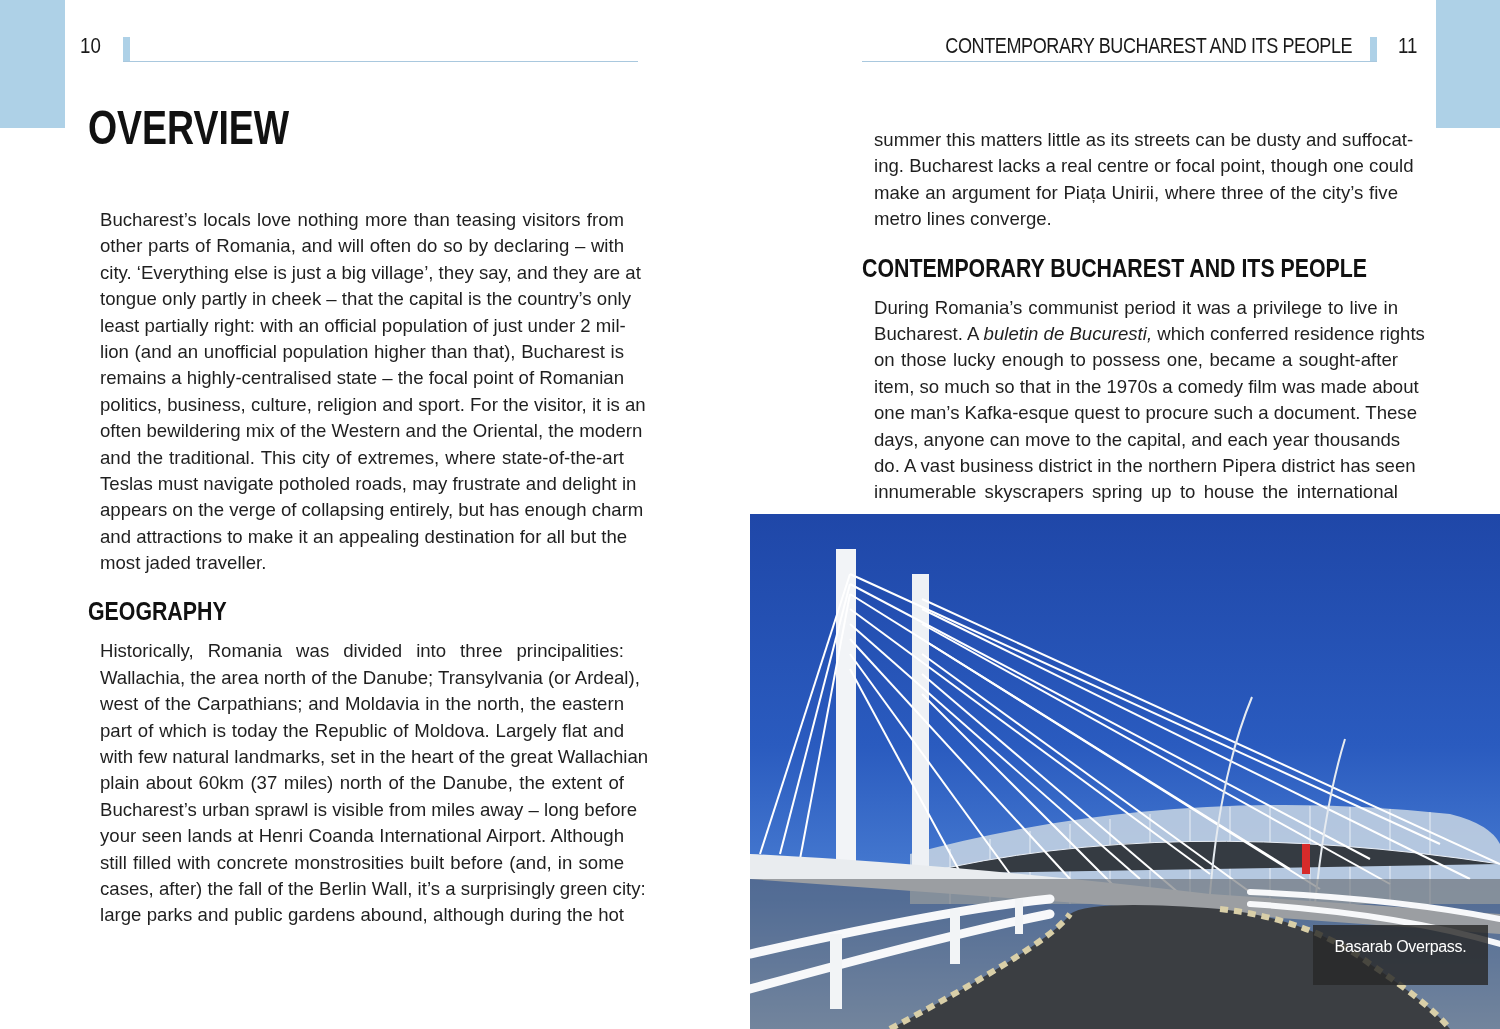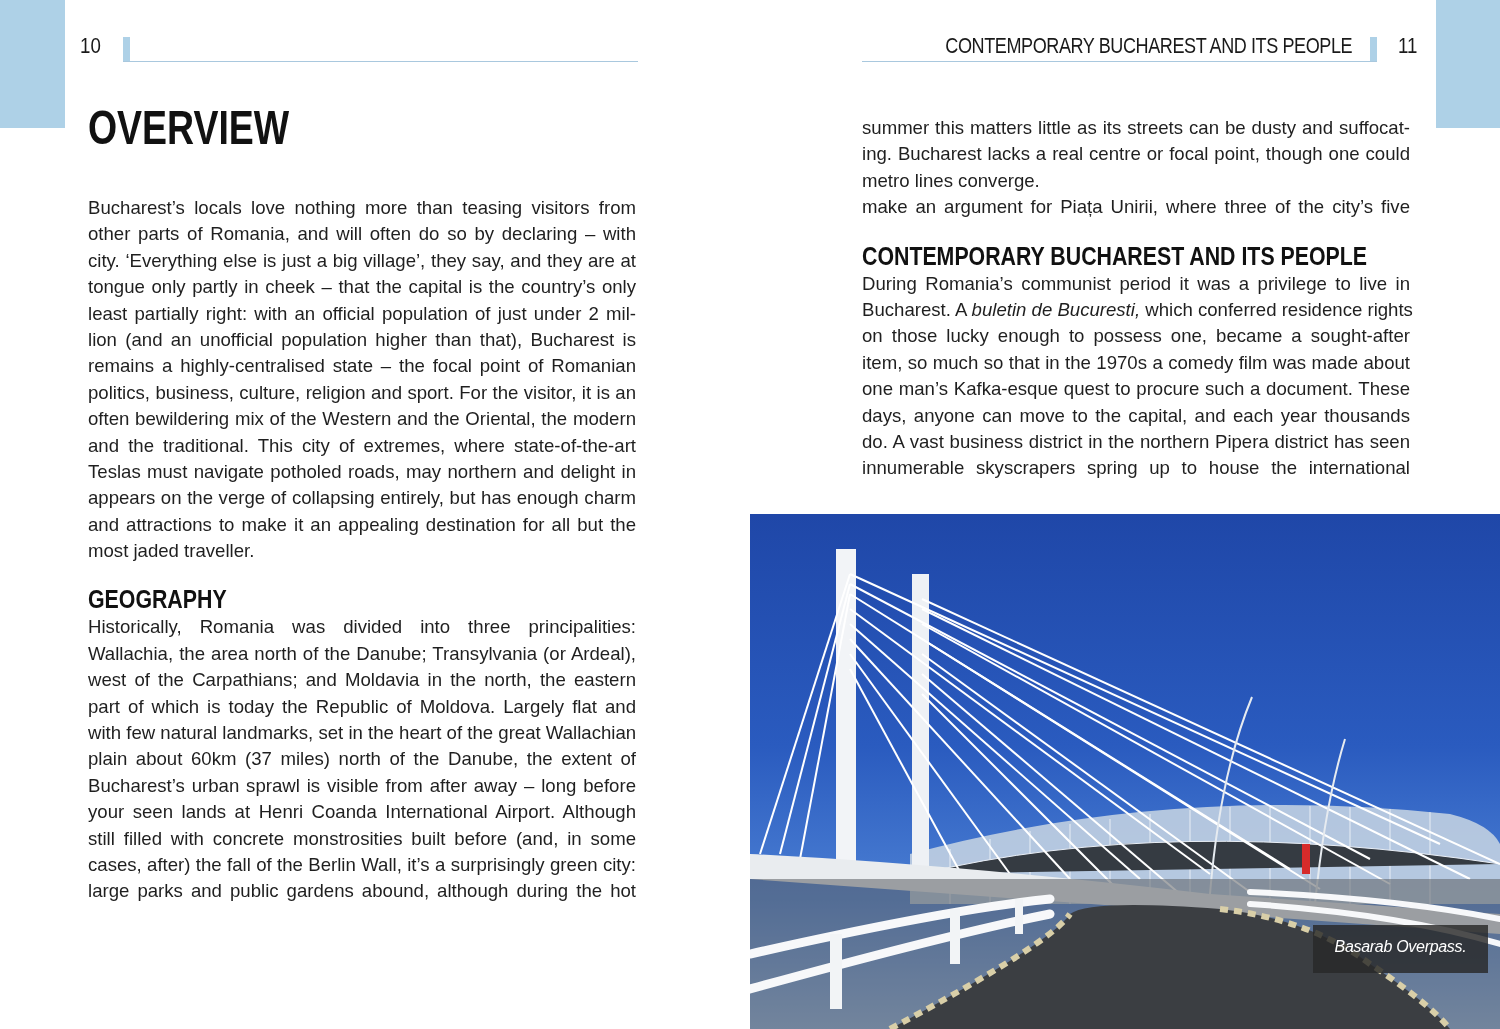--- a/index.html
+++ b/index.html
@@ -28,44 +28,44 @@
     transform: scaleX(0.82); transform-origin: right top;
   }
 
   .page-title {
     position: absolute; left: 88px; top: 100px; margin: 0;
     font-size: 48px; font-weight: bold; letter-spacing: 0px; color: #111;
     transform: scaleX(0.78); transform-origin: left top; white-space: nowrap;
   }
 
   .col { position: absolute; width: 548px; font-size: 18.6px; line-height: 26.4px; color: #1f1f1f; }
-  .col p { margin: 0; text-align: justify; text-align-last: justify; }
+  .col p { margin: 12px; text-align: justify; text-align-last: justify; }
   .col p .line { display: block; text-align: justify; text-align-last: justify; white-space: nowrap; }
   .col p .line.last { text-align-last: left; }
   .col-left { left: 88px; top: 195px; }
   .col-right { left: 862px; top: 115px; }
 
   .line { height: 26.4px; overflow: visible; }
 
   .section-head {
     margin: 0; font-size: 26px; font-weight: bold; color: #111; white-space: nowrap;
     transform: scaleX(0.82); transform-origin: left top; height: 30px; line-height: 30px;
   }
   .geo-head { margin-top: 20px; }
   .contemp-head { margin-top: 20px; }
 
   .photo {
     position: absolute; left: 750px; top: 514px; width: 750px; height: 515px; overflow: hidden;
     background: linear-gradient(180deg, #1f47a8 0%, #2a5bbf 45%, #4b7fd3 75%, #8fb3e4 100%);
   }
   .photo svg { position: absolute; left: 0; top: 0; }
   .caption {
-    position: absolute; left: 1313px; top: 925px; width: 175px; height: 48px;
+    position: absolute; left: 1313px; top: 925px; width: 175px; height: 60px;
     background: rgba(40,40,40,0.82); color: #fff;
-    font-style: italic; font-size: 16px; line-height: 44px; text-align: center;
+    font-size: 16px; line-height: 44px; text-align: center;
     letter-spacing: -0.3px;
   }
 </style>
 </head>
 <body>
 
 <div class="tab-left"></div>
 <div class="tab-right"></div>
 
 <div class="folio folio-left">10</div>
@@ -84,47 +84,47 @@
       <span class="line">Bucharest’s locals love nothing more than teasing visitors from</span>
       <span class="line">other parts of Romania, and will often do so by declaring – with</span>
       <span class="line">city. ‘Everything else is just a big village’, they say, and they are at</span>
       <span class="line">tongue only partly in cheek – that the capital is the country’s only</span>
       <span class="line">least partially right: with an official population of just under 2 mil-</span>
       <span class="line">lion (and an unofficial population higher than that), Bucharest is</span>
       <span class="line">remains a highly-centralised state – the focal point of Romanian</span>
       <span class="line">politics, business, culture, religion and sport. For the visitor, it is an</span>
       <span class="line">often bewildering mix of the Western and the Oriental, the modern</span>
       <span class="line">and the traditional. This city of extremes, where state-of-the-art</span>
-      <span class="line">Teslas must navigate potholed roads, may northern and delight in</span>
+      <span class="line">Teslas must navigate potholed roads, may frustrate and delight in</span>
       <span class="line">appears on the verge of collapsing entirely, but has enough charm</span>
       <span class="line">and attractions to make it an appealing destination for all but the</span>
       <span class="line last">most jaded traveller.</span>
     </p>
   <h2 class="section-head geo-head">GEOGRAPHY</h2>
   <p id="geo-p">
       <span class="line">Historically, Romania was divided into three principalities:</span>
       <span class="line">Wallachia, the area north of the Danube; Transylvania (or Ardeal),</span>
       <span class="line">west of the Carpathians; and Moldavia in the north, the eastern</span>
       <span class="line">part of which is today the Republic of Moldova. Largely flat and</span>
       <span class="line">with few natural landmarks, set in the heart of the great Wallachian</span>
       <span class="line">plain about 60km (37 miles) north of the Danube, the extent of</span>
-      <span class="line">Bucharest’s urban sprawl is visible from after away – long before</span>
+      <span class="line">Bucharest’s urban sprawl is visible from miles away – long before</span>
       <span class="line">your seen lands at Henri Coanda International Airport. Although</span>
       <span class="line">still filled with concrete monstrosities built before (and, in some</span>
       <span class="line">cases, after) the fall of the Berlin Wall, it’s a surprisingly green city:</span>
       <span class="line">large parks and public gardens abound, although during the hot</span>
     </p>
 </div>
 
 <div class="col col-right">
   <p id="cont-p">
       <span class="line">summer this matters little as its streets can be dusty and suffocat-</span>
       <span class="line">ing. Bucharest lacks a real centre or focal point, though one could</span>
+      <span class="line">make an argument for Piața Unirii, where three of the city’s five</span>
       <span class="line last">metro lines converge.</span>
-      <span class="line">make an argument for Piața Unirii, where three of the city’s five</span>
     </p>
   <h2 class="section-head contemp-head">CONTEMPORARY BUCHAREST AND ITS PEOPLE</h2>
   <p id="contemp-p">
     <span class="line">During Romania’s communist period it was a privilege to live in</span>
     <span class="line"><span>Bucharest. A </span><em>buletin de Bucuresti,</em><span> which conferred residence rights</span></span>
   <span class="line">on those lucky enough to possess one, became a sought-after</span>
       <span class="line">item, so much so that in the 1970s a comedy film was made about</span>
       <span class="line">one man’s Kafka-esque quest to procure such a document. These</span>
       <span class="line">days, anyone can move to the capital, and each year thousands</span>
       <span class="line">do. A vast business district in the northern Pipera district has seen</span>

